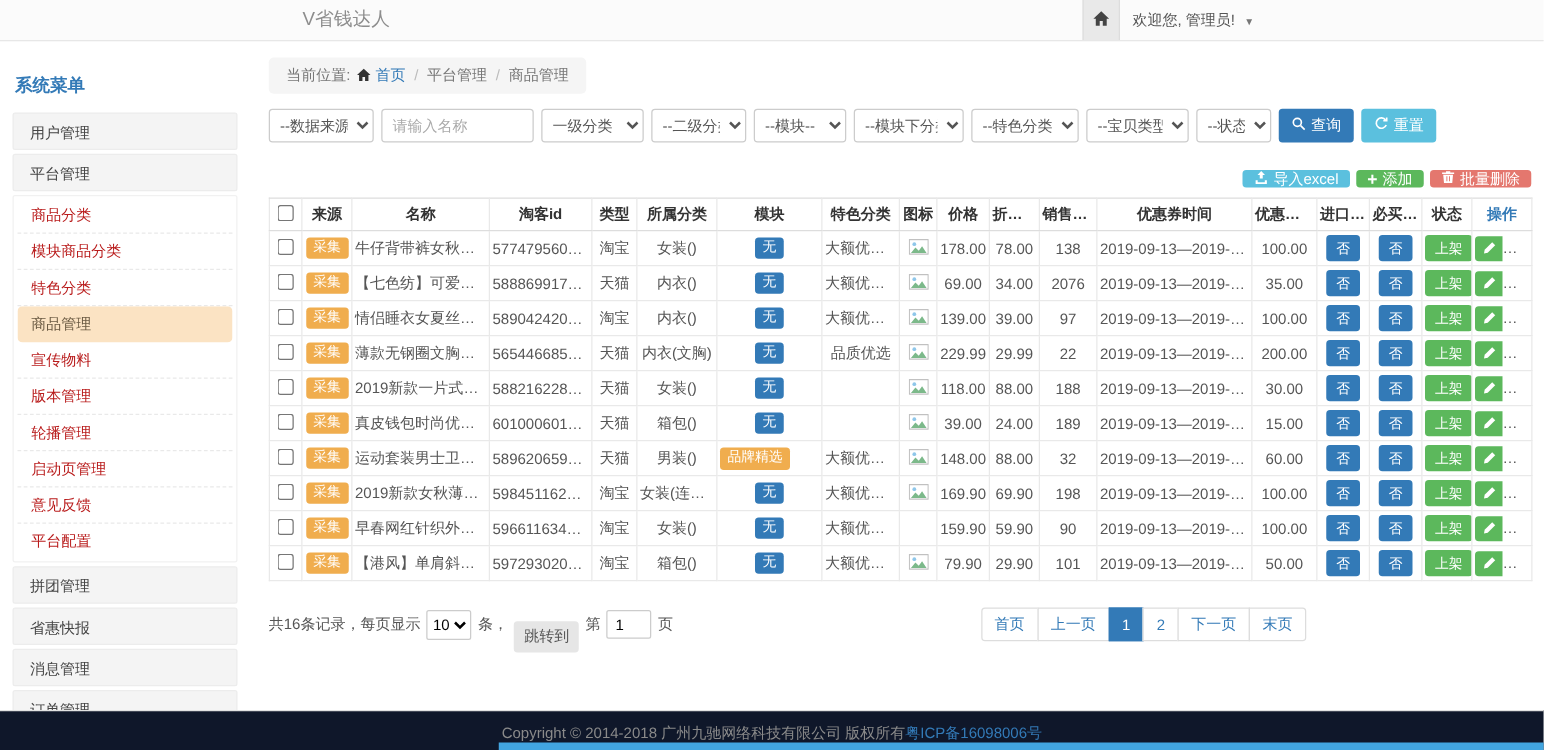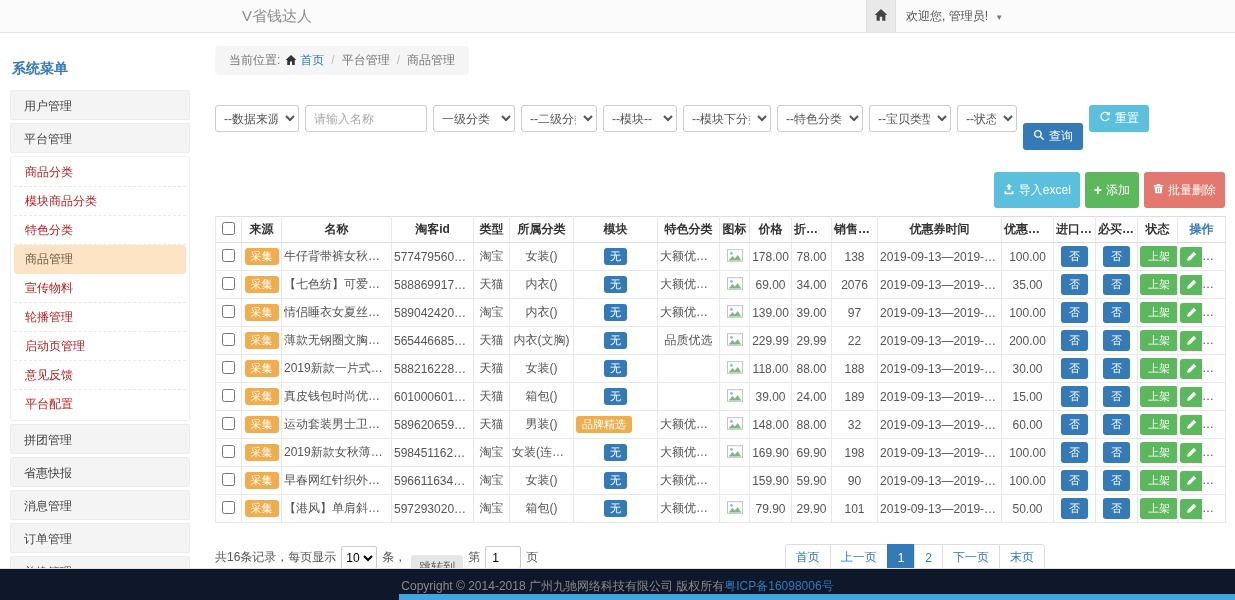--- a/index.html
+++ b/index.html
@@ -34,25 +34,25 @@
   
   .filters { margin-top:12px; display:flex; gap:6px; align-items:center; }
   .filter { height:27px; border:1px solid #ccc; border-radius:3px; background:#fff; color:#555;
     font-size:12px; padding:0 4px; font-family:inherit; }
   input.filter { padding:0 8px; }
   input.filter::placeholder { color:#aaa; }
   .w-source{width:84px}.w-name{width:122px}.w-cat1{width:82px}.w-cat2{width:76px}.w-mod{width:74px}
   .w-modsub{width:88px}.w-feat{width:86px}.w-itype{width:82px}.w-status{width:60px}
   .btn { display:inline-flex; align-items:center; gap:4px; border:none; border-radius:3px; color:#fff;
     font-size:12px; padding:0 10px; height:27px; cursor:pointer; font-family:inherit; }
-  .btn-primary { background:#337ab7;margin-top:36px; }
+  .btn-primary { background:#337ab7; }
   .btn-info { background:#5bc0de; }
   
   .toolbar { margin-top:22px; display:flex; justify-content:flex-end; gap:5px; }
-  .btn-sm { height:36px; padding:0 9px; }
+  .btn-sm { height:14px; padding:0 9px; }
   .btn-import { background:#5bc0de; }
   .btn-add { background:#5cb85c; }
   .btn-add .plus { font-size:14px; font-weight:bold; line-height:1; }
   .btn-batch { background:#e4776e; }
   
   table.grid { width:100%; border-collapse:collapse; margin-top:8px; table-layout:fixed; }
   .grid th, .grid td { border:1px solid #e9e9e9; text-align:center; padding:3px 2px; height:26px;
     overflow:hidden; white-space:nowrap; text-overflow:ellipsis; }
   .grid th { color:#333; font-weight:bold; border-top-color:#ddd; border-bottom-color:#ddd; }
   .grid th.op-head { color:#337ab7; }
@@ -108,20 +108,21 @@
   <div class="side-heading">系统菜单</div>
   <div>
       <div class="side-group">用户管理</div>
       <div class="side-group">平台管理</div>
       <div class="sub-panel">
         <div class="side-sub">商品分类</div>
         <div class="side-sub">模块商品分类</div>
         <div class="side-sub">特色分类</div>
         <div class="side-sub active">商品管理</div>
         <div class="side-sub">宣传物料</div>
+        <div class="side-sub">版本管理</div>
         <div class="side-sub">轮播管理</div>
         <div class="side-sub">启动页管理</div>
         <div class="side-sub">意见反馈</div>
         <div class="side-sub">平台配置</div>
       </div>
       <div class="side-group">拼团管理</div>
       <div class="side-group">省惠快报</div>
       <div class="side-group">消息管理</div>
       <div class="side-group">订单管理</div>
       <div class="side-group">兑换管理</div>

